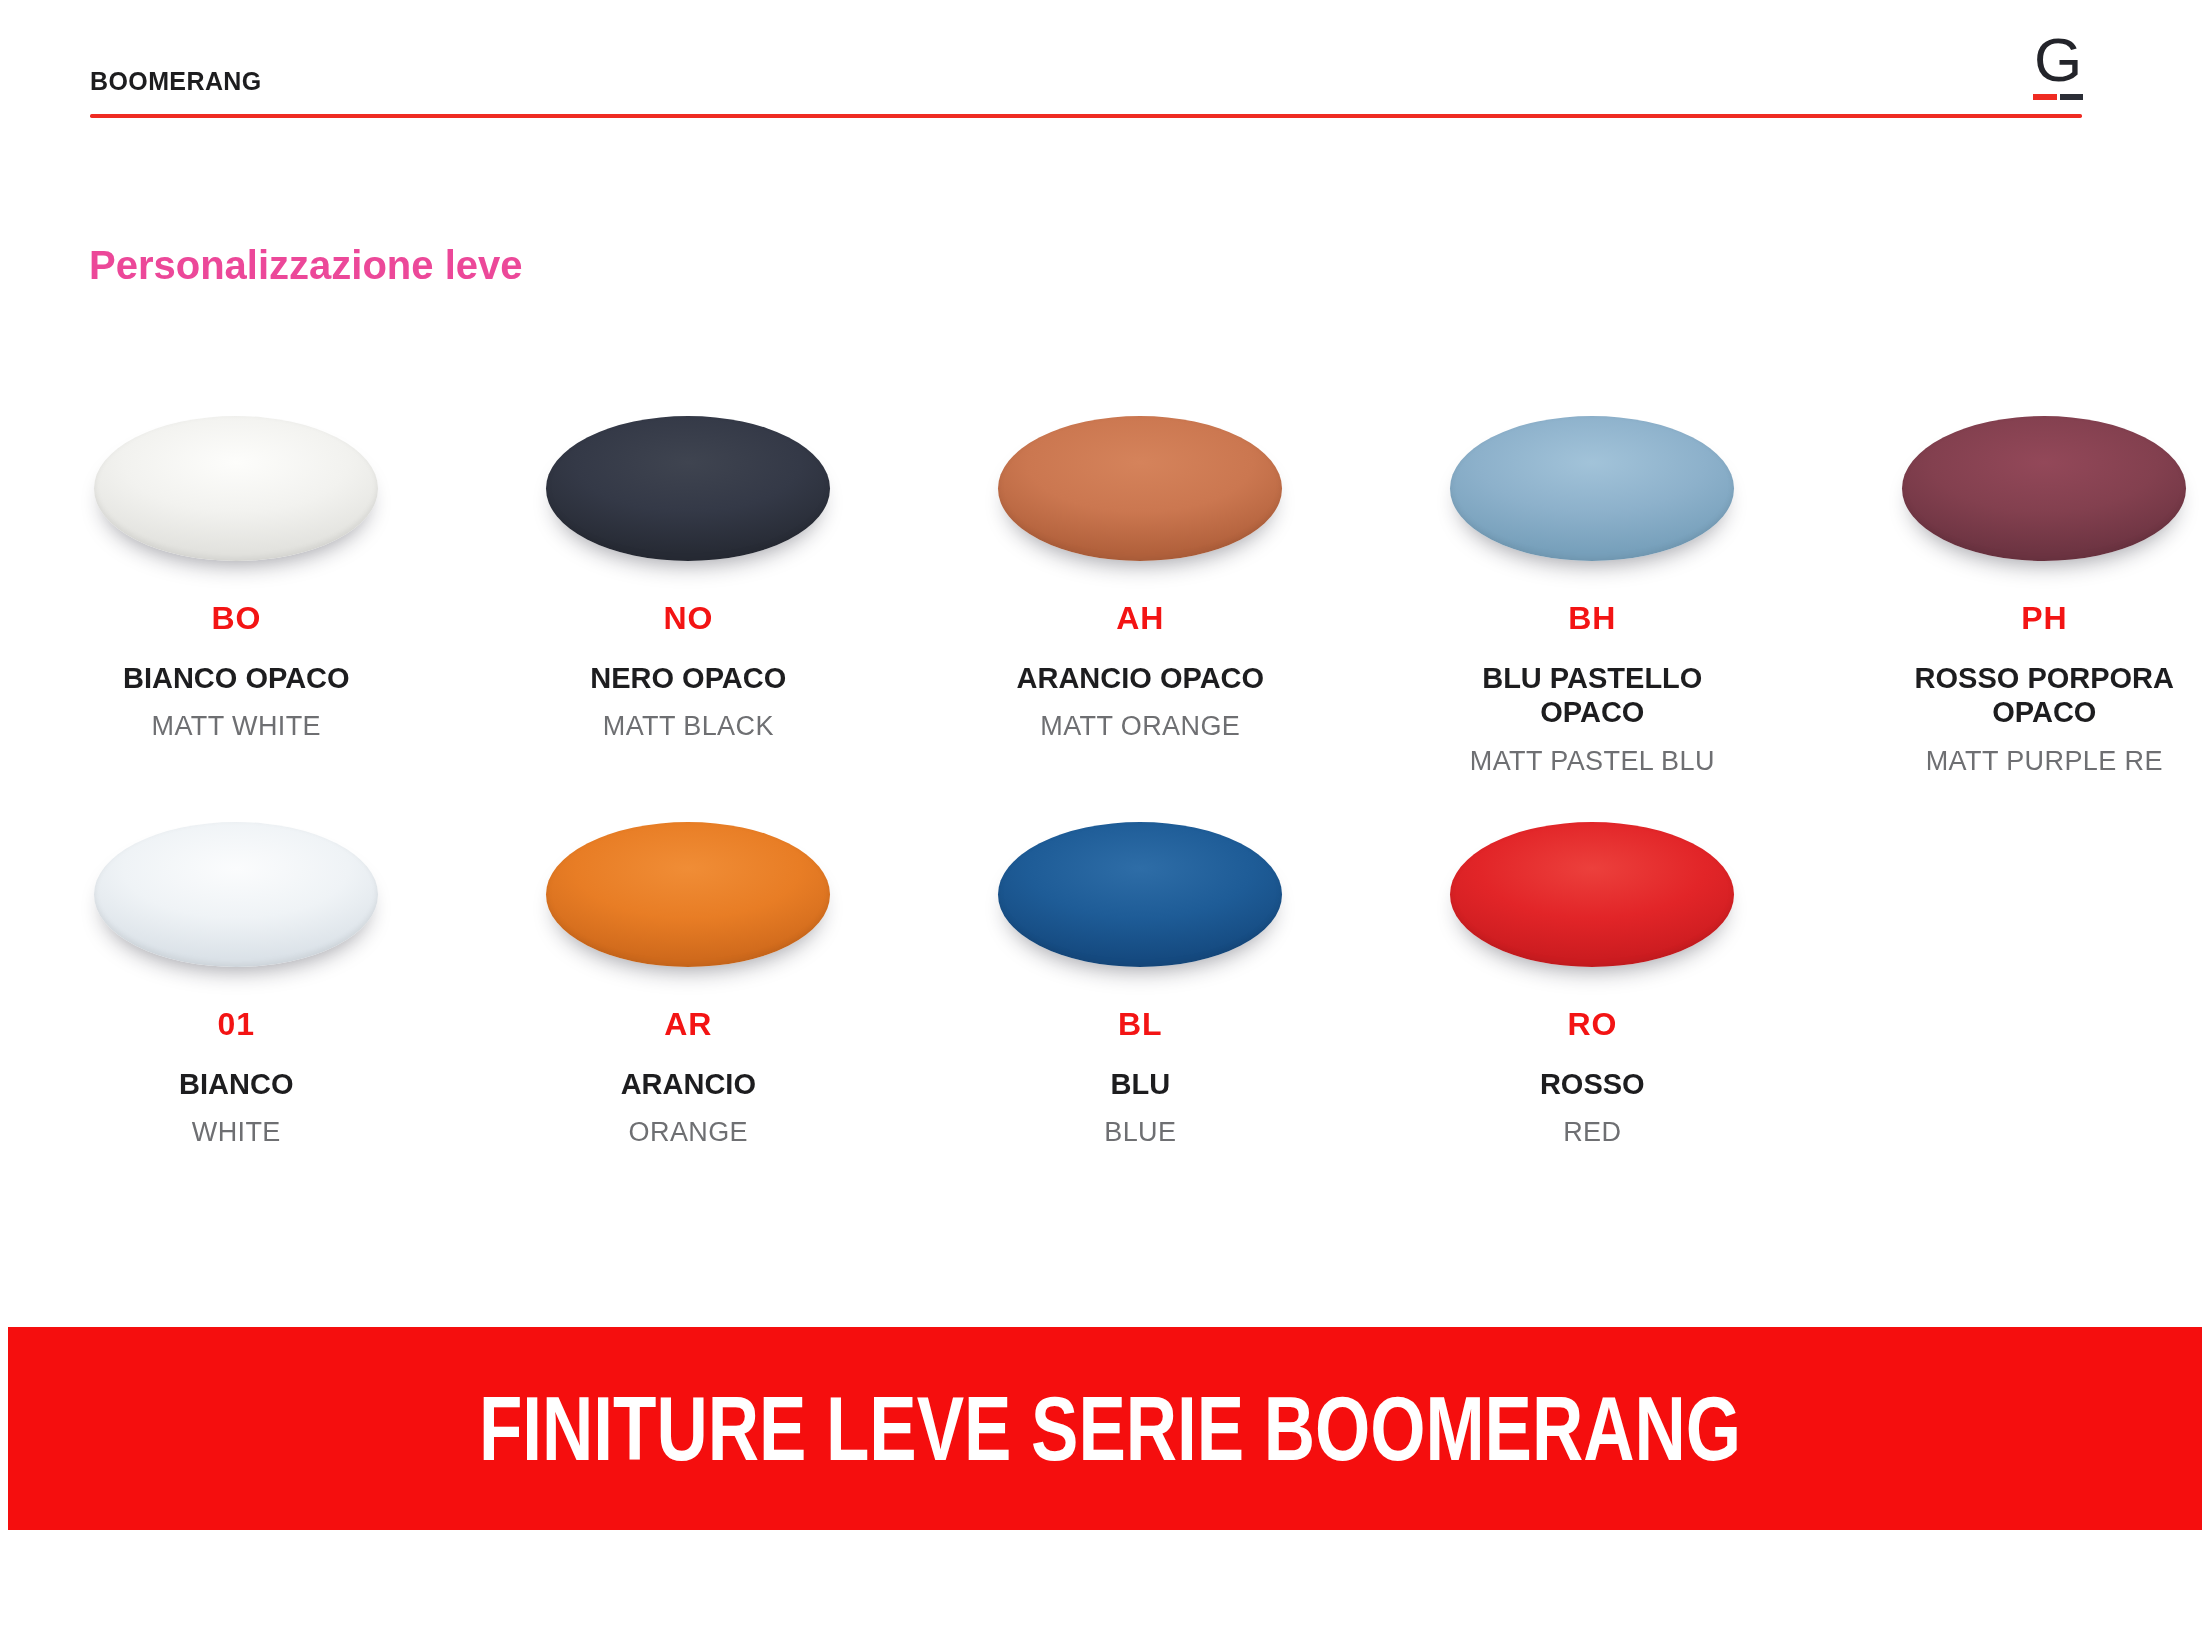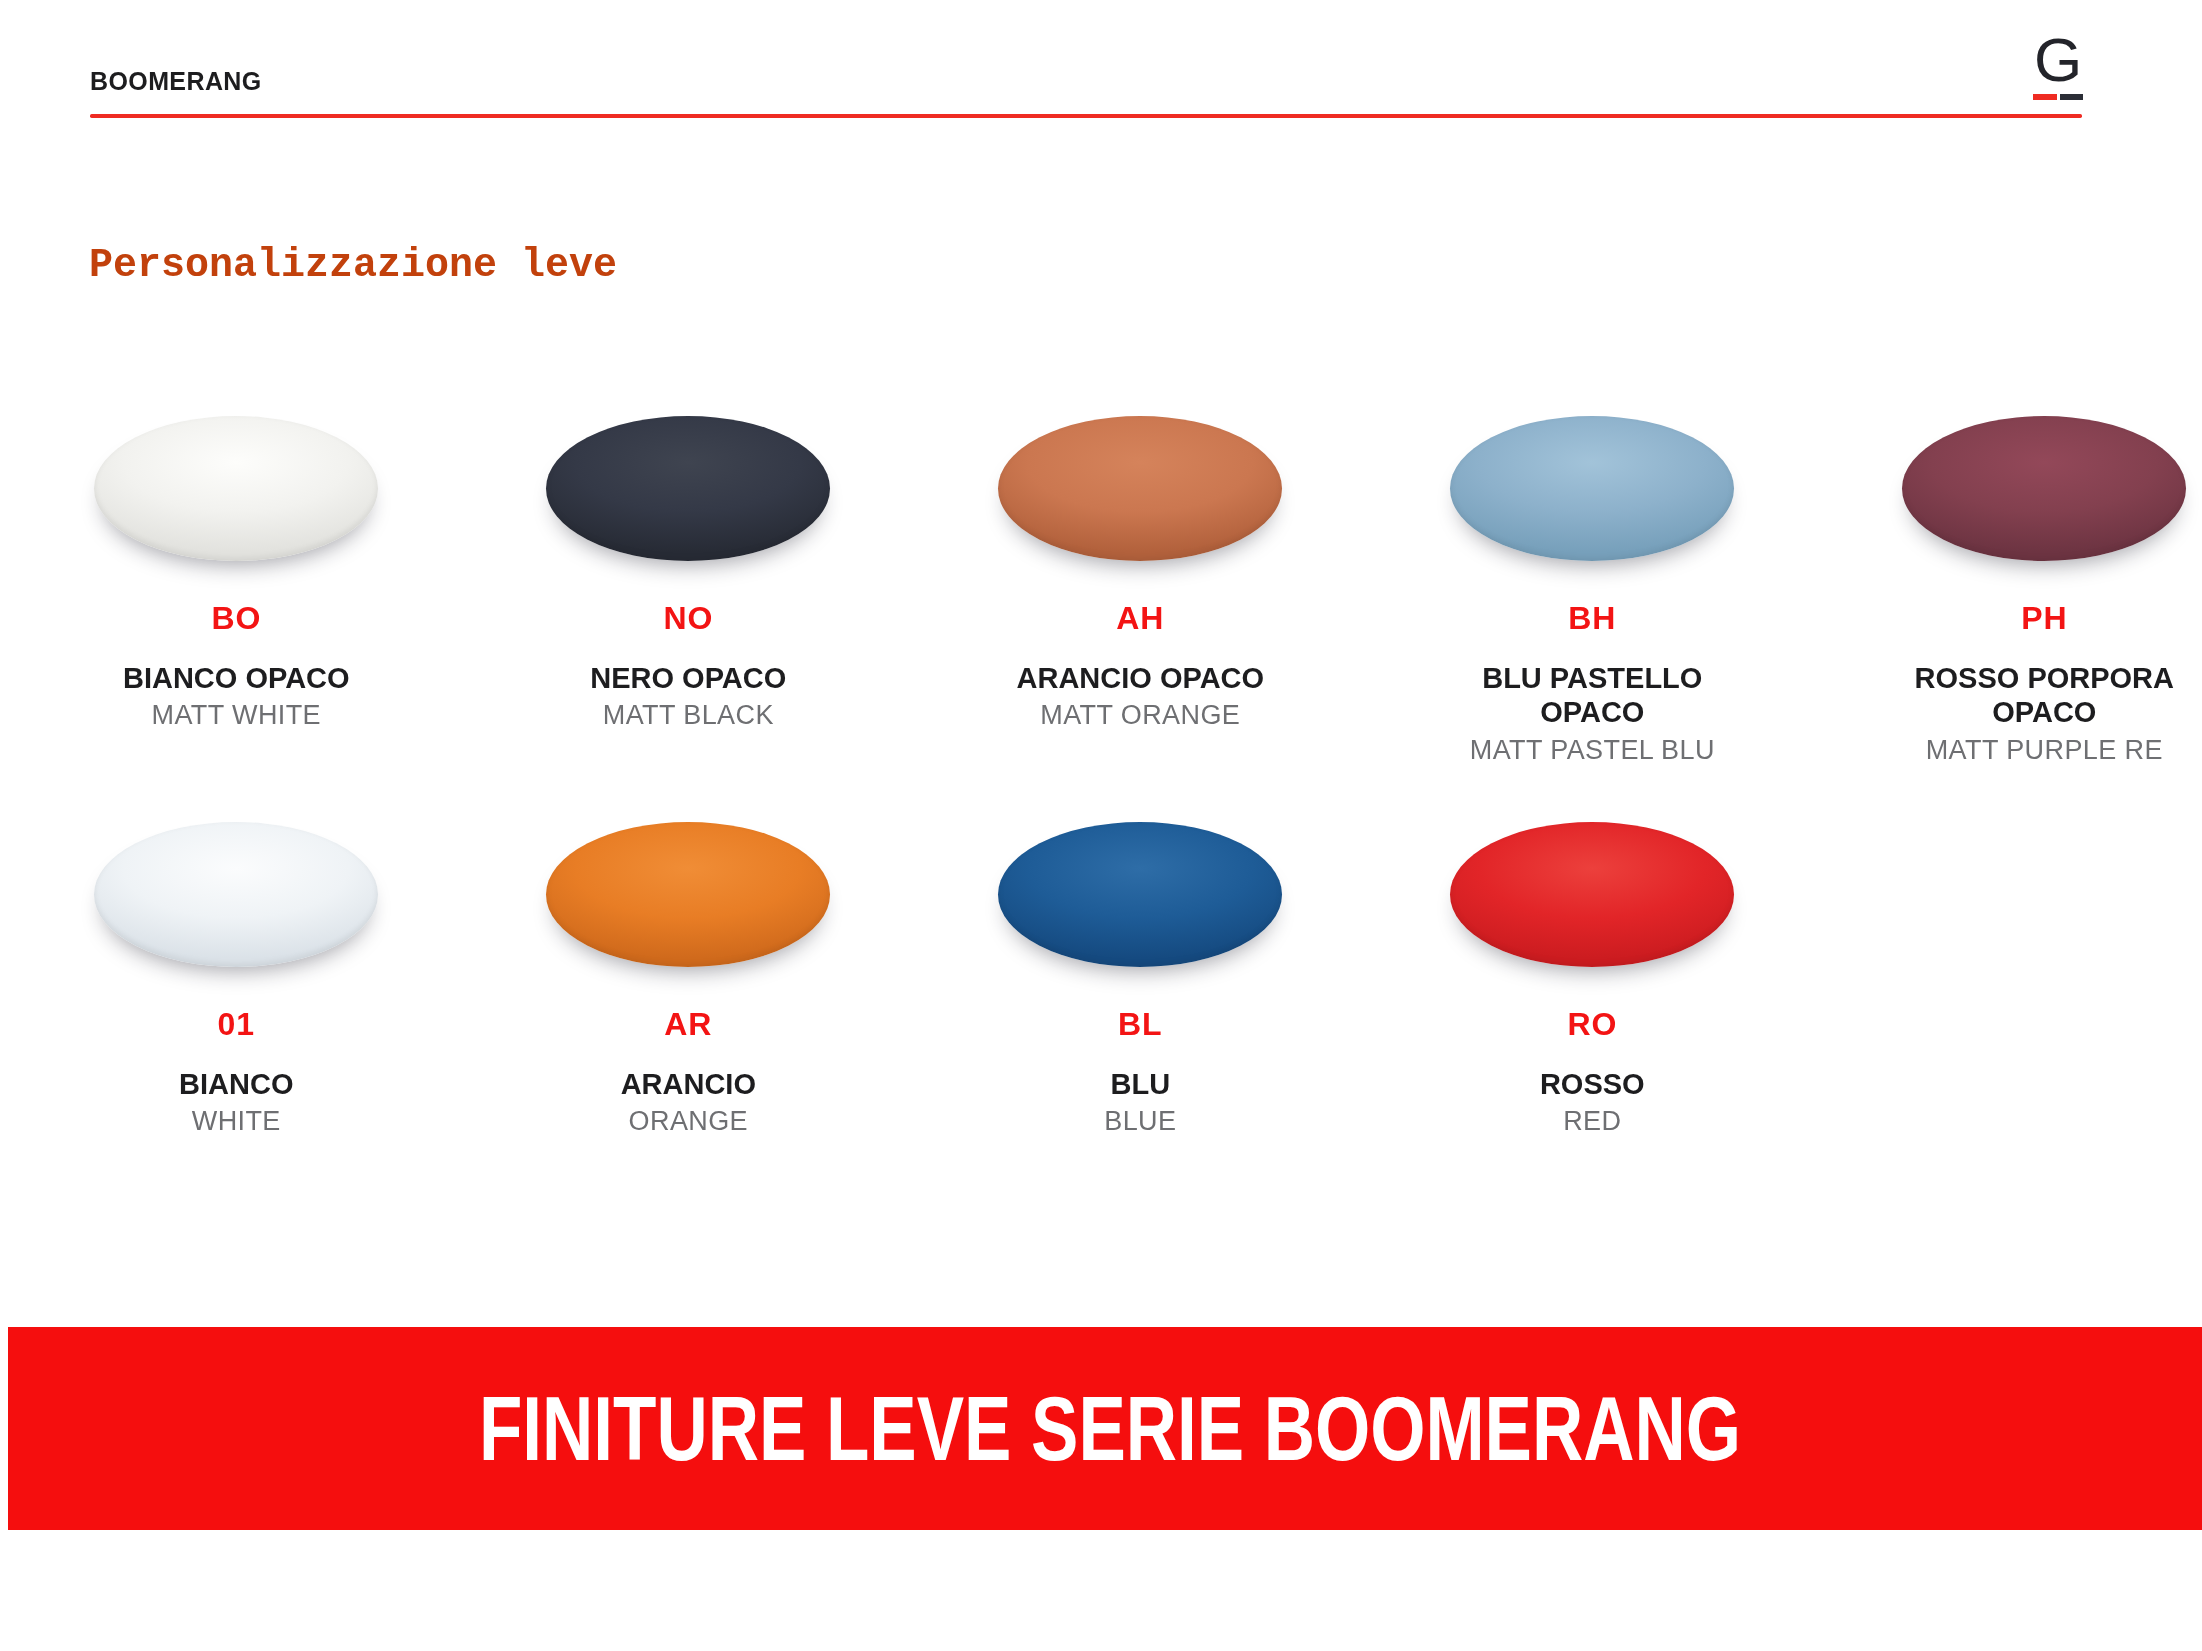--- a/index.html
+++ b/index.html
@@ -27,21 +27,21 @@
   .logo-g{
     font-size:62px;line-height:62px;font-weight:500;color:#23242a;
     display:block;
   }
   .logo-dashes{display:flex;gap:3.4px;justify-content:center;margin-top:3.4px;}
   .logo-dash-red{width:24px;height:5.2px;background:#ef2b22;}
   .logo-dash-dark{width:23px;height:5.2px;background:#2b2e36;}
   
   .section-title{
     position:absolute;left:89px;top:243px;
-    font-size:40px;font-weight:700;color:#c2410c;font-family:Liberation Mono, monospace;
+    font-size:40px;font-weight:700;color:#ec4899;
   }
   
   .row{
     position:absolute;left:10.3px;width:2259px;
     display:flex;
   }
   .row1{top:411px;}
   .row2{top:817px;}
   .cell{width:452px;text-align:center;flex:0 0 452px;}
   .oval{
@@ -54,21 +54,21 @@
     margin-top:39px;
     font-size:32px;font-weight:700;letter-spacing:0.9px;
     color:#f31414;
   }
   .name-it{
     margin:24px auto 0;max-width:301px;
     font-size:29px;font-weight:700;line-height:1.18;
     color:#1d1d1f;
   }
   .name-en{
-    margin-top:5px;
+    margin-top:16px;
     font-size:27px;font-weight:400;letter-spacing:0.4px;
     color:#6e6f72;
   }
   
   .banner{
     position:absolute;left:8px;top:1327px;
     width:2203px;height:203px;background:#f50e0e;
     display:flex;align-items:center;justify-content:center;
   }
   .banner-text{

